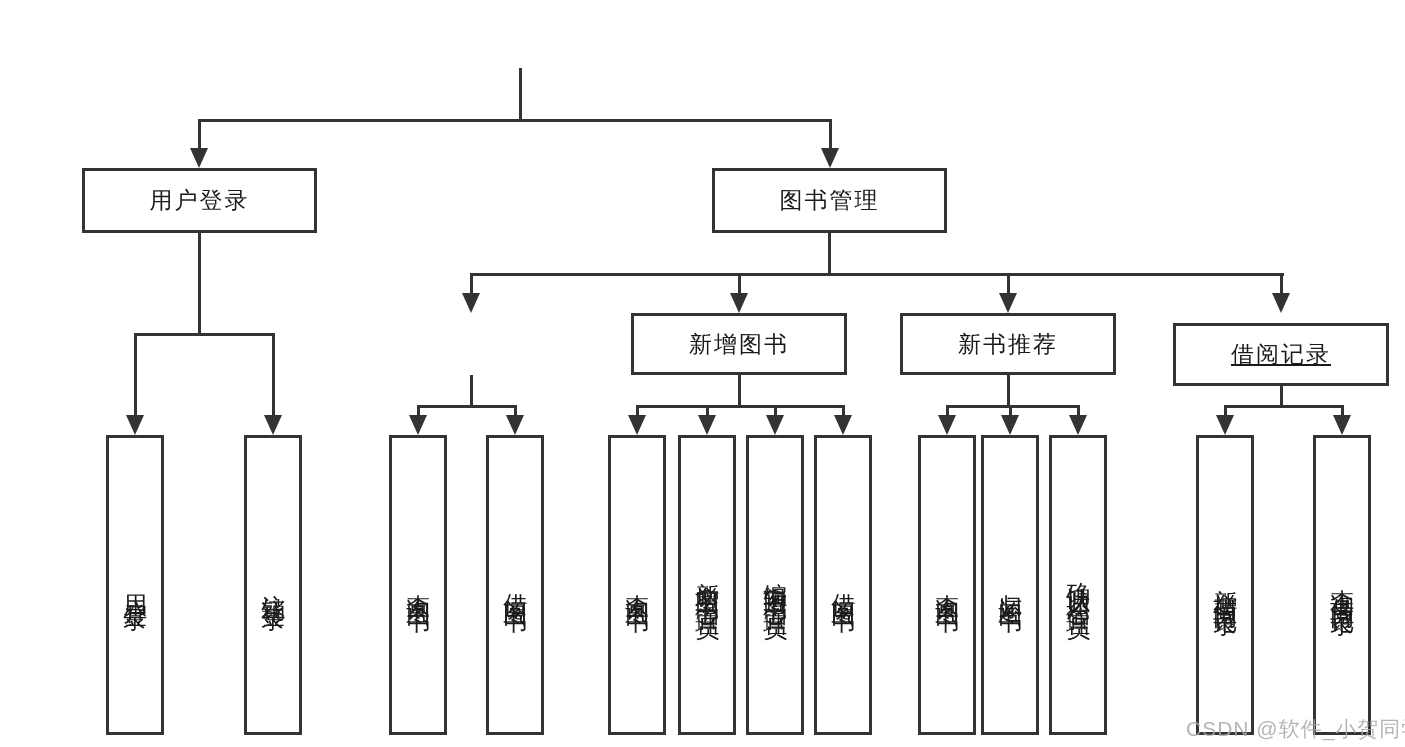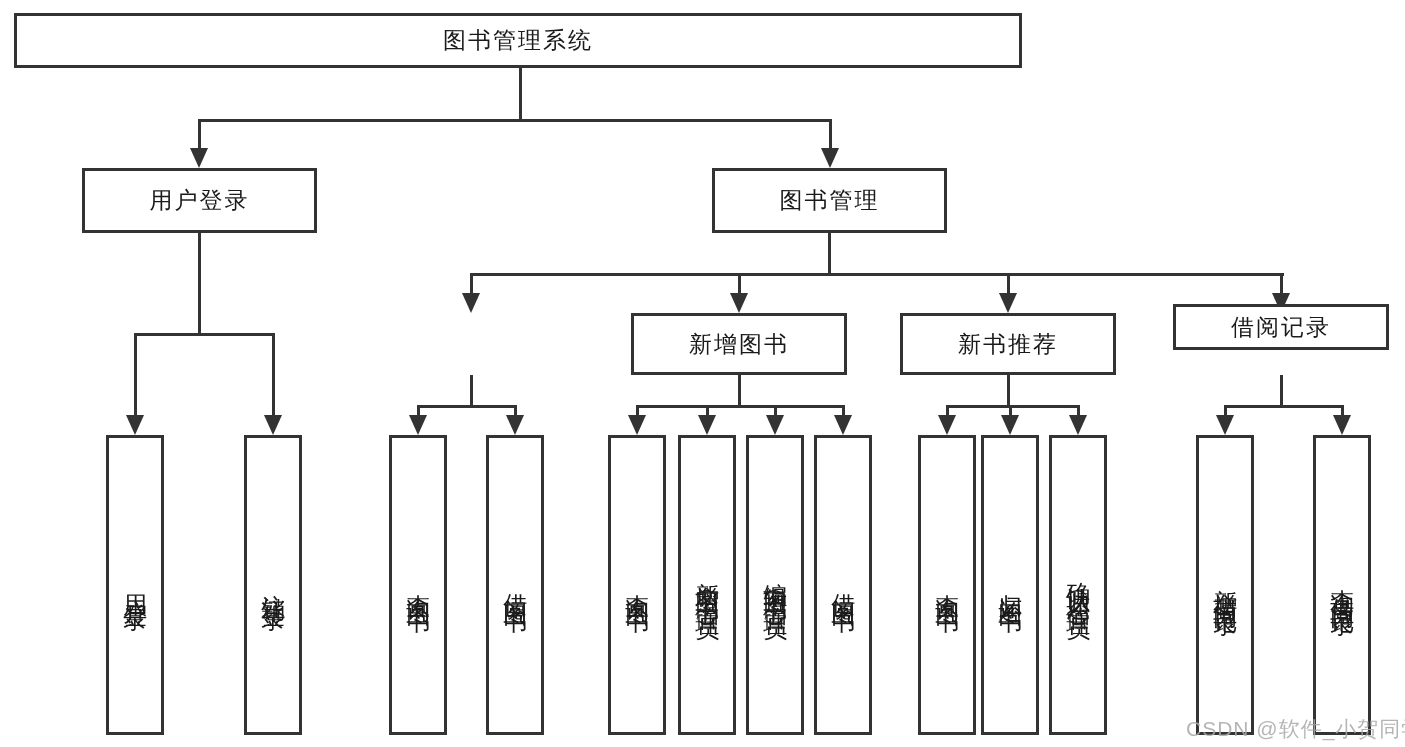--- a/index.html
+++ b/index.html
@@ -67,32 +67,31 @@
     letter-spacing: 1px;
     z-index: 10;
     white-space: nowrap;
   }
 </style>
 </head>
 <body>
 
 <div class="canvas">
 
-  <div class="hbox" style="left:14px; top:13px; width:1008px; height:55px;">图书管理系统</div>
 
   <div class="hbox" style="left:82px; top:168px; width:235px; height:65px;">用户登录</div>
 
   <div class="hbox" style="left:712px; top:168px; width:235px; height:65px;">图书管理</div>
 
 
   <div class="hbox" style="left:631px; top:313px; width:216px; height:62px;">新增图书</div>
 
   <div class="hbox" style="left:900px; top:313px; width:216px; height:62px;">新书推荐</div>
 
-  <div class="hbox" style="left:1173px; top:304px; width:216px; height:46px;">借阅记录</div>
+  <div class="hbox" style="left:1173px; top:323px; width:216px; height:63px;text-decoration:underline;">借阅记录</div>
 
   <div class="vbox" style="left:106px; top:435px; width:58px; height:300px;">
     <span class="vlabel">用户登录</span>
   </div>
   <div class="vbox" style="left:244px; top:435px; width:58px; height:300px;">
     <span class="vlabel">注销登录</span>
   </div>
 
   <div class="vbox" style="left:389px; top:435px; width:58px; height:300px;">
     <span class="vlabel">查询图书</span>

